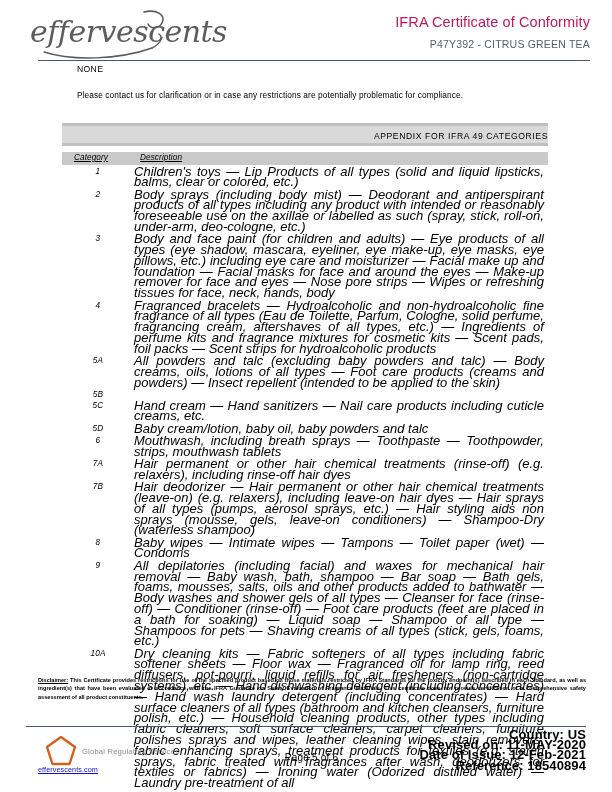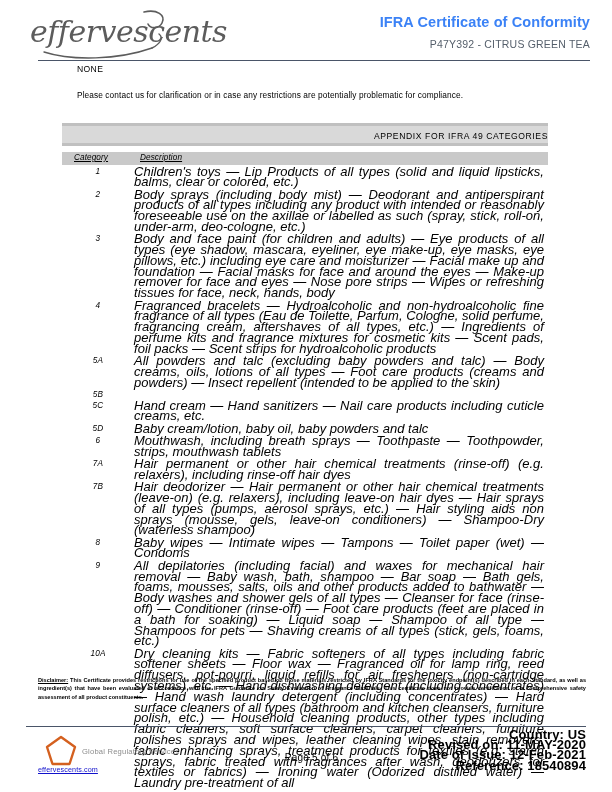--- a/index.html
+++ b/index.html
@@ -45,22 +45,22 @@
   .brand-swash {
     position: absolute;
     left: 0;
     top: 0;
   }
   .header-title {
     position: absolute;
     right: 22px;
     top: 14px;
     font-size: 14.5px;
-    font-weight: bold;
-    color: #3b82f6;
+    font-weight: normal;
+    color: #be185d;
     letter-spacing: 0.1px;
     white-space: nowrap;
   }
   .header-subtitle {
     position: absolute;
     right: 22px;
     top: 38px;
     font-size: 10.5px;
     color: #555f6b;
     letter-spacing: 0.2px;

